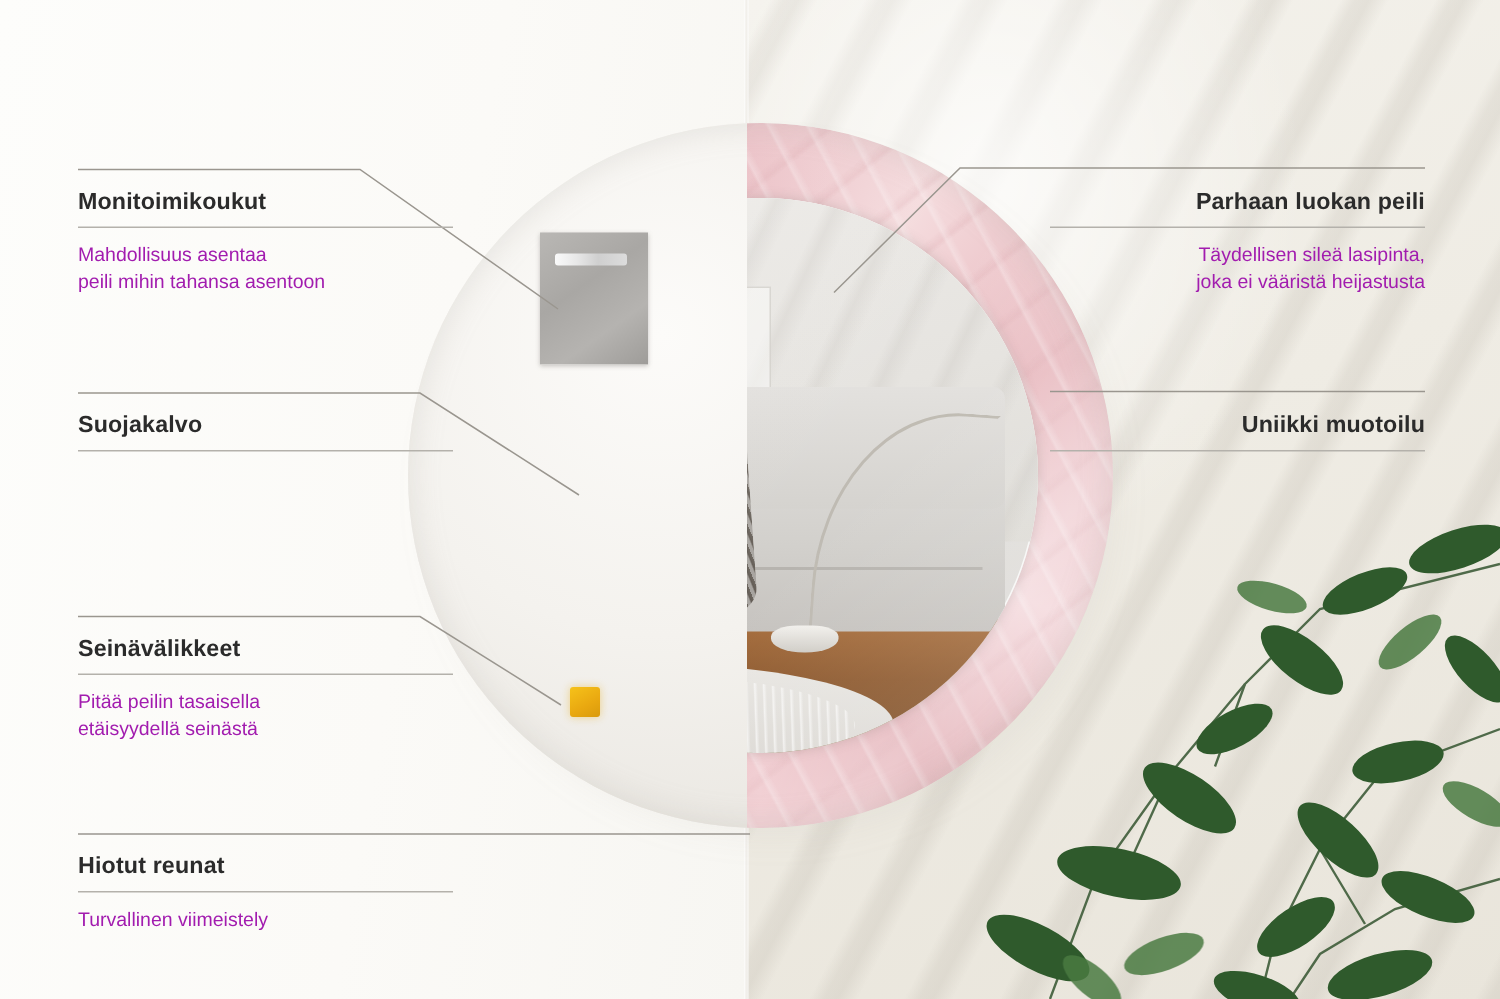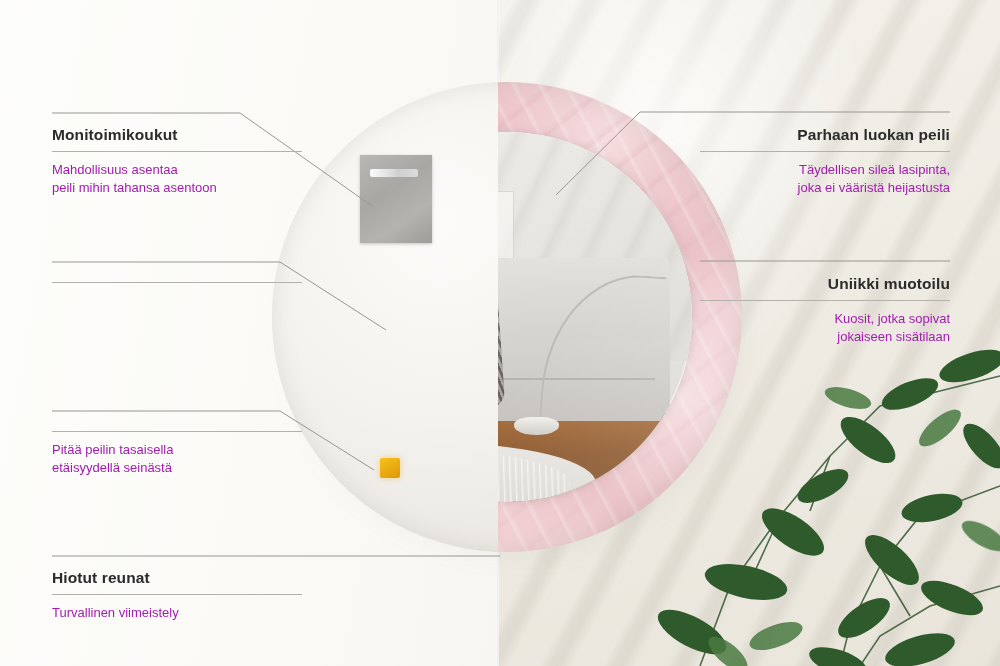--- a/index.html
+++ b/index.html
@@ -277,24 +277,26 @@
   </svg>
 
   <div class="callout" style="left:52px; top:82px; width:250px;">
     <div class="c-title">Monitoimikoukut</div>
     <div class="c-rule"></div>
     <div class="c-desc">Mahdollisuus asentaa
 peili mihin tahansa asentoon</div>
   </div>
 
   <div class="callout" style="left:52px; top:231px; width:250px;">
+    <div class="c-title">Suojakalvo</div>
     <div class="c-rule"></div>
   </div>
 
   <div class="callout" style="left:52px; top:380px; width:250px;">
+    <div class="c-title">Seinävälikkeet</div>
     <div class="c-rule"></div>
     <div class="c-desc">Pitää peilin tasaisella
 etäisyydellä seinästä</div>
   </div>
 
   <div class="callout" style="left:52px; top:525px; width:250px;">
     <div class="c-title">Hiotut reunat</div>
     <div class="c-rule"></div>
     <div class="c-desc">Turvallinen viimeistely</div>
   </div>
@@ -302,22 +304,20 @@
   <div class="callout right" style="left:700px; top:82px; width:250px;">
     <div class="c-title">Parhaan luokan peili</div>
     <div class="c-rule"></div>
     <div class="c-desc">Täydellisen sileä lasipinta,
 joka ei vääristä heijastusta</div>
   </div>
 
   <div class="callout right" style="left:700px; top:231px; width:250px;">
     <div class="c-title">Uniikki muotoilu</div>
     <div class="c-rule"></div>
-    <div class="c-desc">Kuosit, jotka sopivat
-jokaiseen sisätilaan</div>
   </div>
 
   <div class="plant">
     <svg viewBox="0 0 420 330" preserveAspectRatio="none">
       <g stroke="#3f5d3a" stroke-width="1.6" fill="none" opacity="0.9">
         <path d="M420 40 L300 70 L250 120 L200 180 L150 250 L120 330"></path>
         <path d="M420 150 L340 180 L300 230 L270 290 L260 330"></path>
         <path d="M420 250 L350 270 L300 300 L280 330"></path>
         <path d="M250 120 L230 175 M200 180 L175 235 M300 230 L330 280"></path>
       </g>

